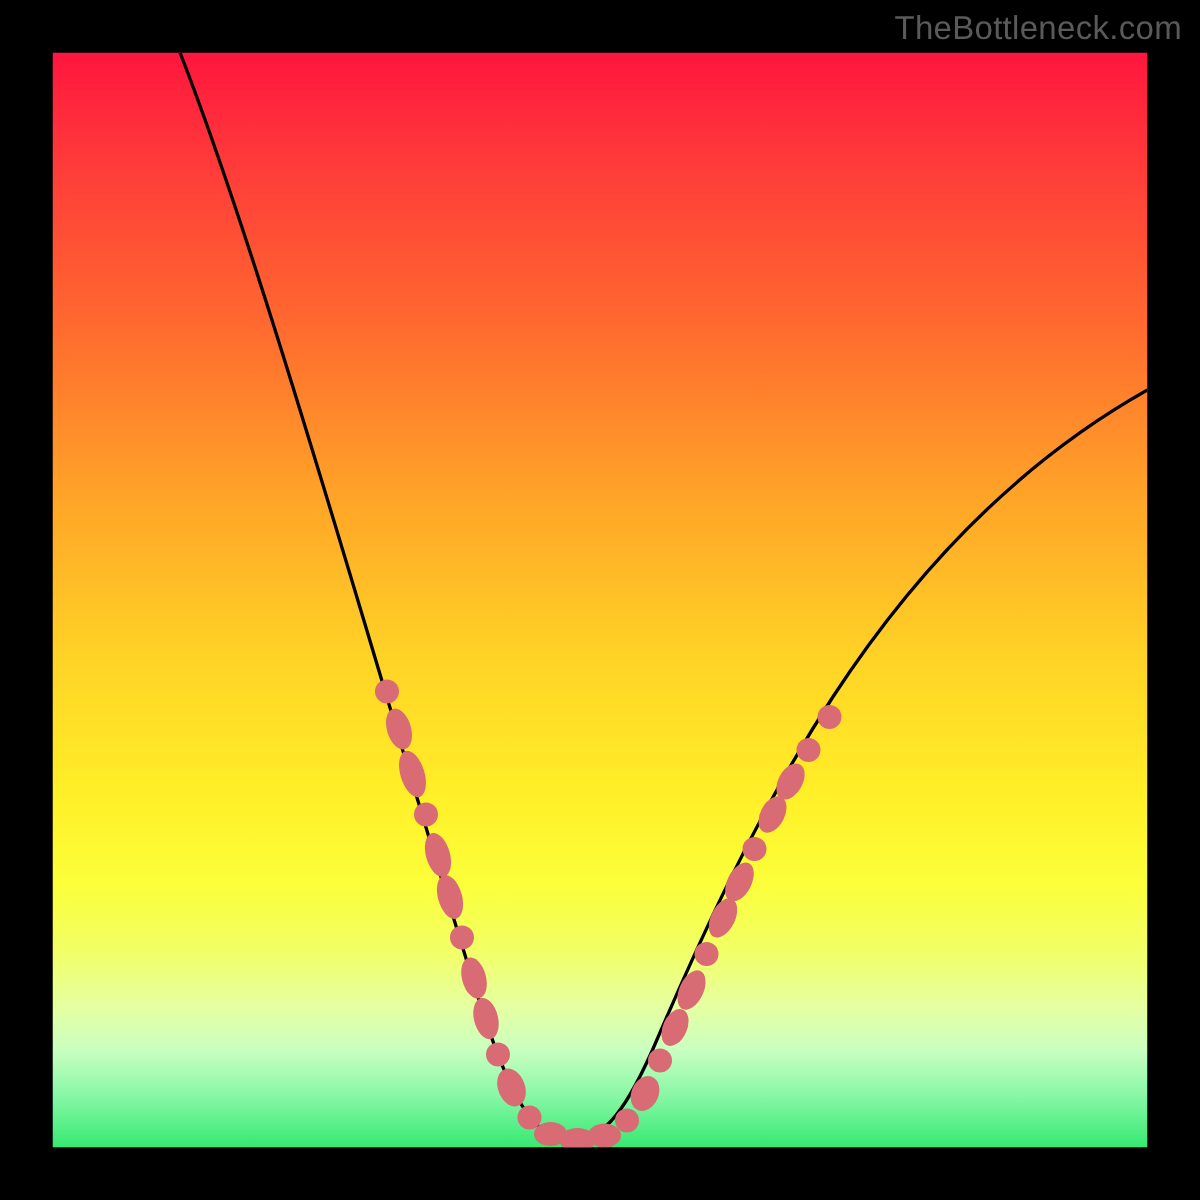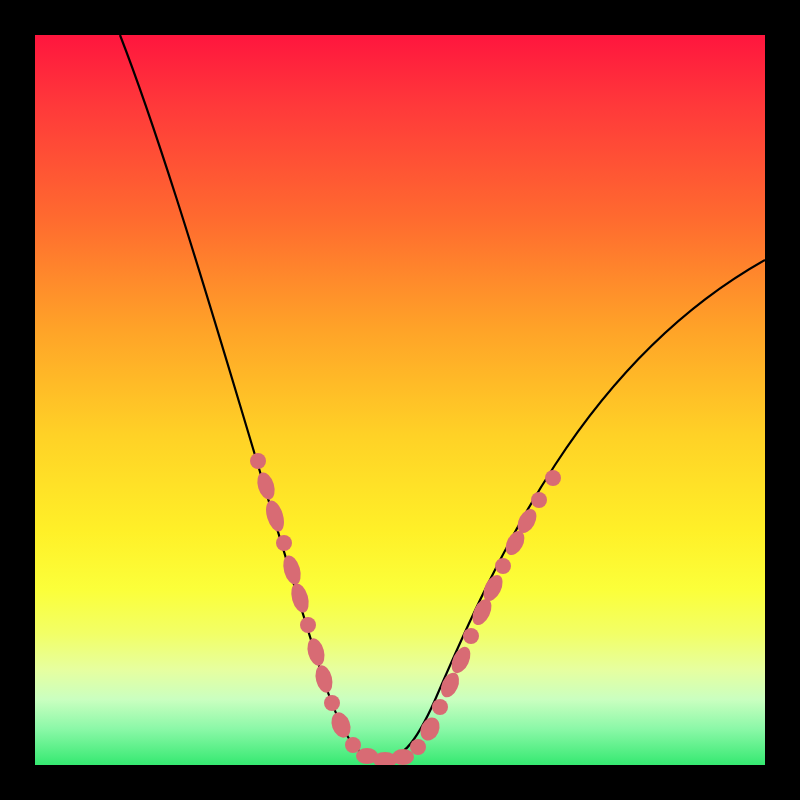--- a/index.html
+++ b/index.html
@@ -56,20 +56,21 @@
     position: absolute;
     inset: 0;
     width: 100%;
     height: 100%;
   }
 </style>
 </head>
 <body>
 
 <div class="frame">
+  <div class="watermark">TheBottleneck.com</div>
 
   <div class="plot-area">
     <div class="gradient-bg"></div>
 
     <svg class="curve" viewBox="0 0 730 730" preserveAspectRatio="none">
       <path d="M 85 0
                C 120 90, 160 220, 205 370
                C 235 470, 260 555, 287 640
                C 305 695, 320 722, 342 725
                C 365 727, 380 710, 400 665

